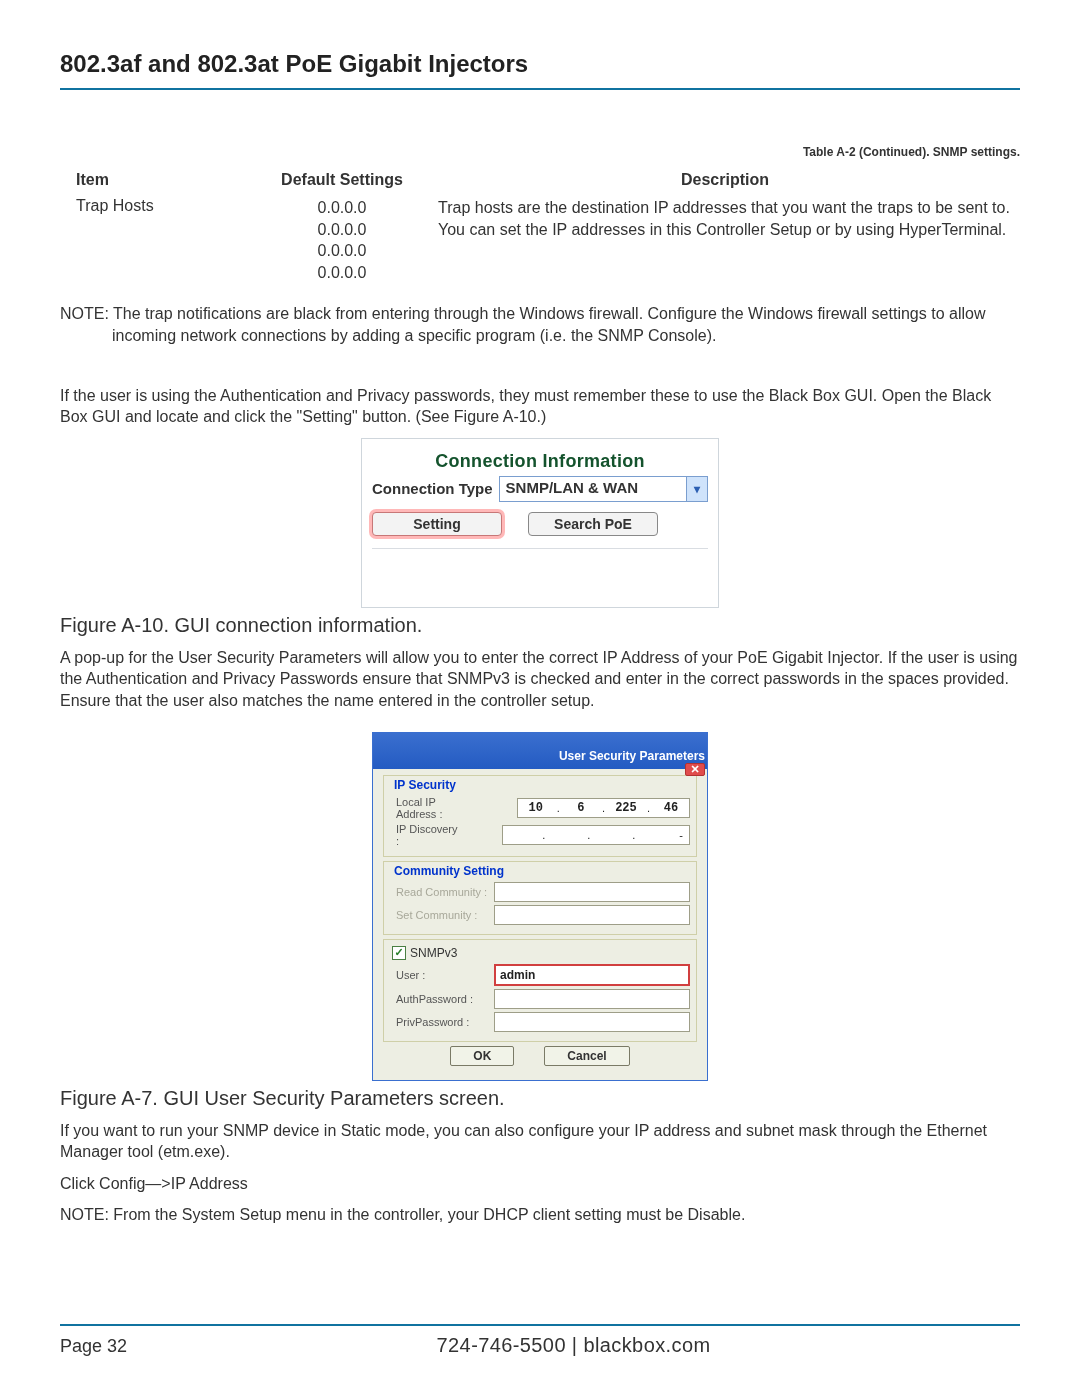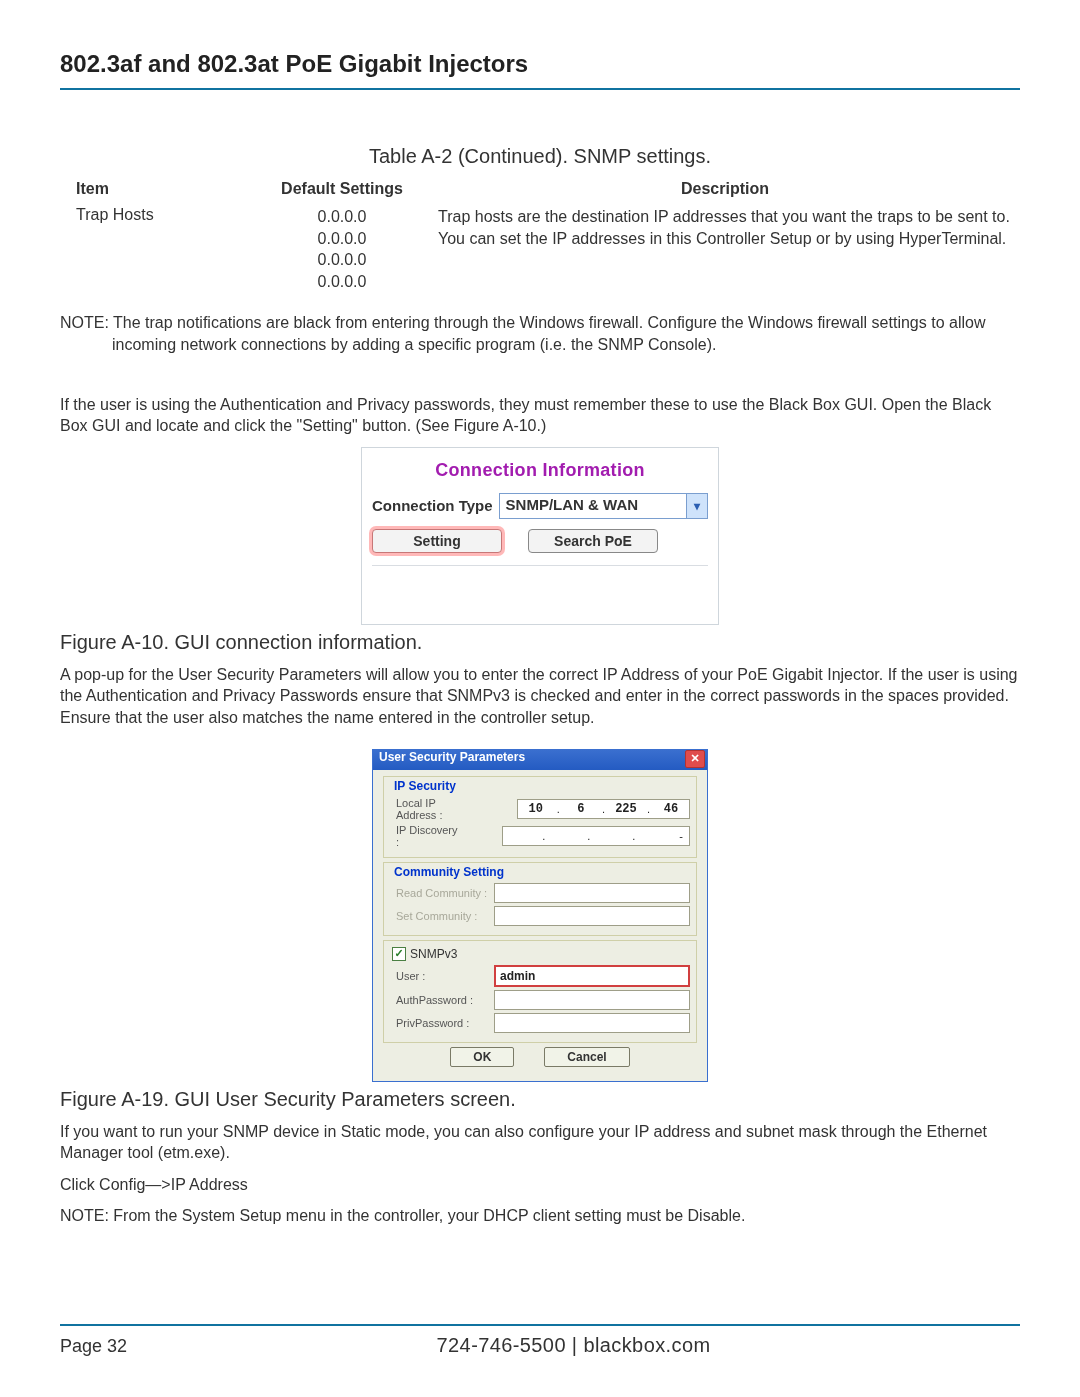--- a/index.html
+++ b/index.html
@@ -1,49 +1,49 @@
 <!DOCTYPE html>
 <html><head>
 <meta charset="utf-8">
 <style>
   @page { size: 1080px 1397px; margin: 0; }
   html, body { margin: 0; padding: 0; font-family: "Segoe UI", Arial, sans-serif; color: #333; background: #fff; }
   .page { width: 1080px; height: 1397px; position: relative; box-sizing: border-box; padding: 50px 60px 0 60px; }
   .page-header { font-size: 24px; font-weight: 700; color: #222; padding-bottom: 10px; border-bottom: 2px solid #1073a0; margin-bottom: 55px; }
-  .tbl-caption { text-align: center; font-size: 20px; color: #333; margin-bottom: 12px; }
+  .tbl-caption { text-align: right; font-size: 12px; color: #333; margin-bottom: 12px; font-weight: bold; }
   table.snmp { width: 100%; border-collapse: collapse; font-size: 16px; }
   table.snmp th { text-align: center; font-weight: 600; padding: 0 8px 8px 8px; }
   table.snmp th:nth-child(1) { width: 170px; text-align: left; padding-left: 16px; }
   table.snmp th:nth-child(2) { width: 160px; }
   table.snmp th:nth-child(3) { text-align: center; }
   table.snmp td { vertical-align: top; padding: 0 8px 4px 8px; font-size: 16px; color: #333; }
   table.snmp td.item { padding-left: 16px; }
   table.snmp td.def { text-align: center; white-space: pre-line; line-height: 1.35; }
   table.snmp td.desc { line-height: 1.35; }
   .note { font-size: 16px; line-height: 1.35; margin-top: 16px; }
   .note .hang { display: block; padding-left: 52px; text-indent: -52px; }
   .para { font-size: 16px; line-height: 1.35; }
   .gap { height: 38px; }
   
   .fig { display: flex; justify-content: center; margin: 10px 0 6px 0; }
   .conn-box { width: 336px; border: 1px solid #cfd6dc; background: #fff; padding: 12px 10px 6px 10px; text-align: center; }
-  .conn-title { color: #a21caf; font-weight: 800; font-size: 18px; margin-bottom: 12px; letter-spacing: 0.3px; text-align: center; }
+  .conn-title { color: #14532d; font-weight: 800; font-size: 18px; margin-bottom: 4px; letter-spacing: 0.3px; text-align: center; }
   .conn-row { display: flex; align-items: center; gap: 6px; font-weight: 700; font-size: 15px; }
   .conn-label { }
   .conn-select { flex: 1; display: flex; align-items: stretch; border: 1px solid #7a9ecf; background: #fff; height: 24px; }
   .conn-select .sel-val { flex: 1; text-align: left; padding: 2px 6px; font-weight: 700; }
   .conn-select .sel-arrow { width: 20px; background: #cfe3fb; border-left: 1px solid #7a9ecf; color: #2b5fb2; display: flex; align-items: center; justify-content: center; font-size: 12px; }
   .conn-btns { display: flex; gap: 26px; margin-top: 10px; justify-content: flex-start; }
   .conn-btn { padding: 3px 18px; border: 1px solid #888; border-radius: 4px; background: #f3f3f3; font-weight: 700; font-size: 14px; min-width: 92px; text-align: center; }
   .conn-btn.highlight { box-shadow: 0 0 0 3px rgba(255,0,0,0.28); border-color: #c77777; }
   .conn-lower { height: 52px; border-top: 1px solid #d9dde2; margin-top: 12px; background: #fff; }
   .fig-caption { text-align: left; font-size: 20px; margin: 5px 0 10px 0; }
   
   .usp-box { width: 334px; border: 1px solid #3a6fcf; background: #edeee3; font-family: Tahoma, Arial, sans-serif; }
-  .usp-title { height: 20px; background: linear-gradient(#3a6fcf,#245bc2); display: flex; align-items: flex-start; padding: 0 2px 0 6px; }
+  .usp-title { height: 20px; background: linear-gradient(#3a6fcf,#245bc2); display: flex; align-items: flex-end; padding: 16px 2px 0 6px; flex-direction: column; }
   .usp-title .t { flex: 1; color: #fff; font-weight: 700; font-size: 12px; }
   .usp-title .close { width: 18px; height: 16px; background: #e04c4c; border: 1px solid #b33232; color: #fff; display: flex; align-items: center; justify-content: center; font-size: 11px; line-height: 1; font-weight: 700; border-radius: 2px; }
   .usp-body { padding: 6px 10px 6px 10px; }
   .usp-group { border: 1px solid #cfcfa8; background: #edeee3; padding: 4px 6px 6px 6px; margin-bottom: 4px; }
   .usp-group.last { margin-bottom: 0; }
   .usp-head { color: #0033cc; font-weight: 700; font-size: 12px; margin: -2px 0 4px 4px; }
   .usp-row { display: flex; align-items: center; font-size: 11px; color: #444; margin: 3px 0; }
   .usp-row .lab { width: 98px; padding-left: 6px; color: #555; }
   .usp-row .lab.faded { color: #a8a89a; }
   .usp-row .inp { flex: 1; }
@@ -195,21 +195,21 @@
               </div>
           </div>
         </div>
         <div class="usp-btns">
           <div class="usp-btn">OK</div>
           <div class="usp-btn">Cancel</div>
         </div>
       </div>
     </div>
   </div>
-  <div class="fig-caption">Figure A-19. GUI User Security Parameters screen.</div>
+  <div class="fig-caption">Figure A-7. GUI User Security Parameters screen.</div>
 
   <div class="para">If you want to run your SNMP device in Static mode, you can also configure your IP address and subnet mask through the Ethernet Manager tool (etm.exe).</div>
   <div class="para" style="margin-top:10px;">Click Config—&gt;IP Address</div>
   <div class="para" style="margin-top:10px;">NOTE: From the System Setup menu in the controller, your DHCP client setting must be Disable.</div>
 
   <div class="footer">
     <div class="pn">Page 32</div>
     <div class="contact">724-746-5500   |   blackbox.com</div>
   </div>
 </div>

